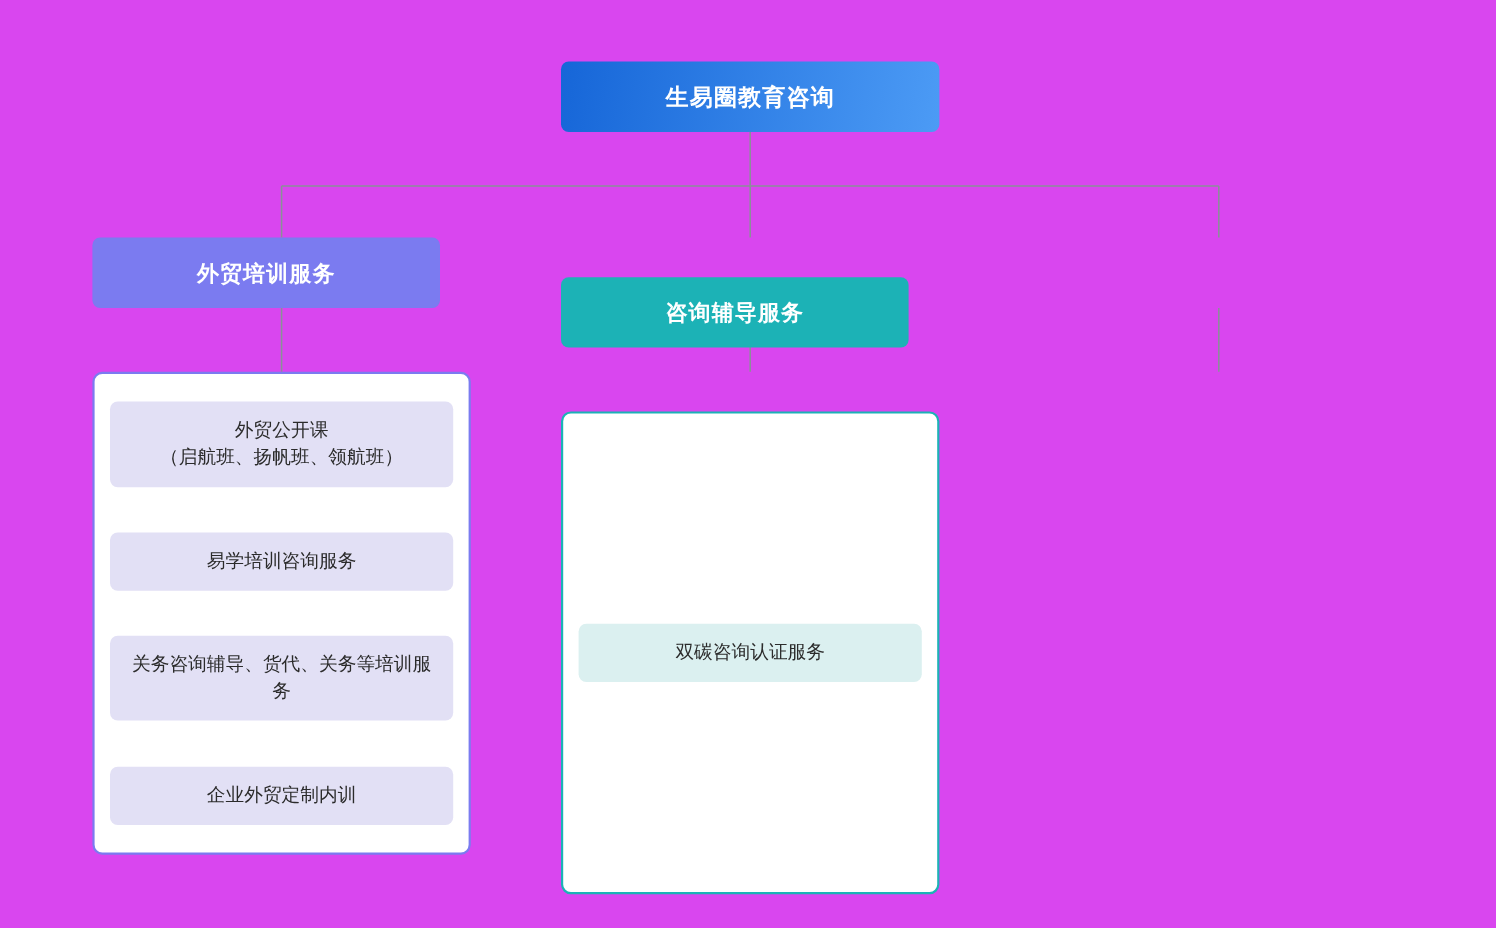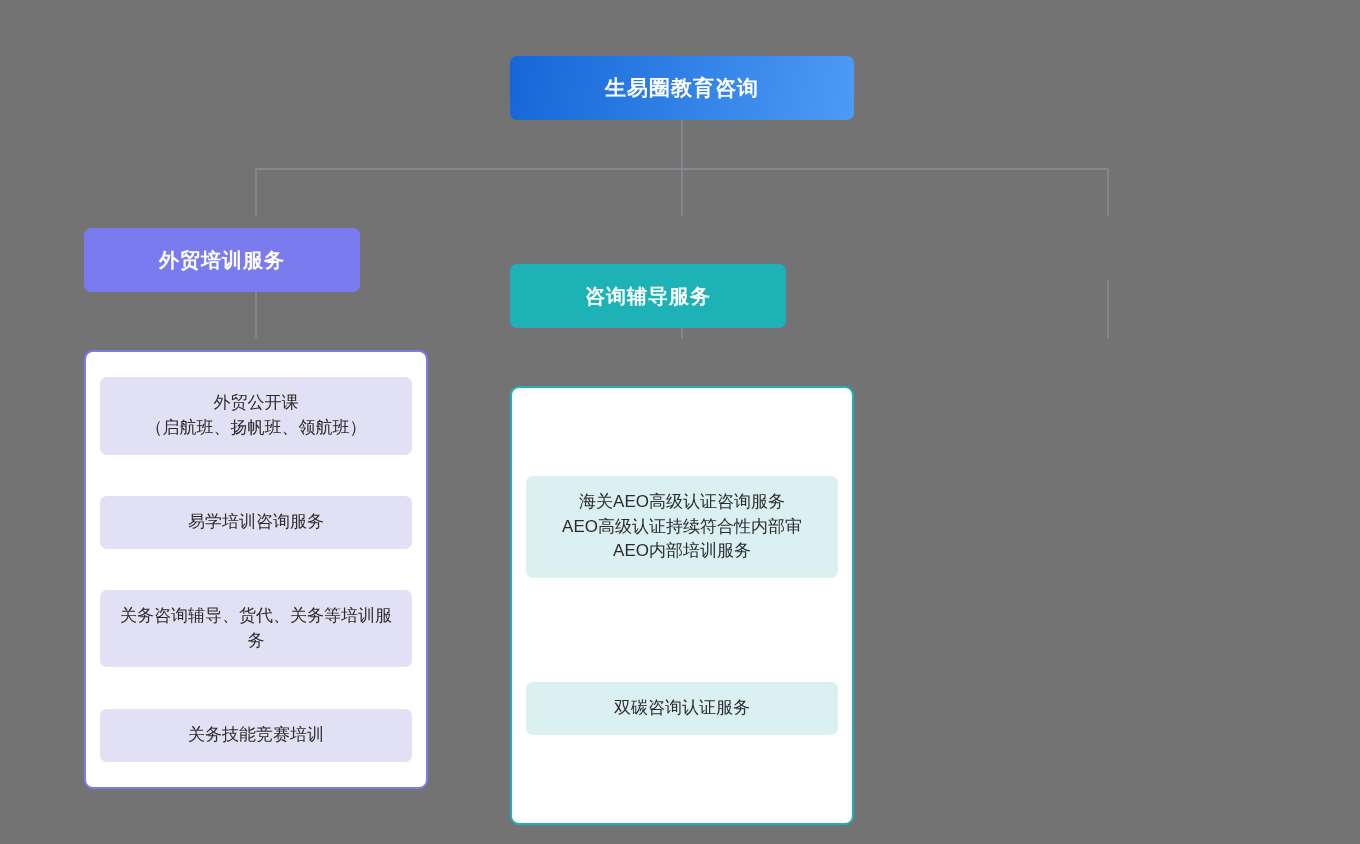--- a/index.html
+++ b/index.html
@@ -11,21 +11,21 @@
   body {
     font-family: "Liberation Sans", "DejaVu Sans", sans-serif;
     -webkit-font-smoothing: antialiased;
   }
 
   #chart-root {
     position: relative;
     width: 1360px;
     height: 844px;
     overflow: hidden;
-    background: #737373;
+    background: #d946ef;
   }
 
   
   #connector-layer {
     position: absolute;
     left: 0;
     top: 0;
     width: 1360px;
     height: 844px;
     pointer-events: none;
@@ -45,22 +45,22 @@
     font-weight: bold;
     letter-spacing: 1px;
     display: flex;
     align-items: center;
     justify-content: center;
   }
 
   
   .column {
     position: absolute;
-    top: 228px;
-    width: 276px;
+    top: 216px;
+    width: 316px;
   }
   .column.col-0 { left: 84px; }
   .column.col-1 { left: 510px; margin-top: 36px; }
   .column.col-2 { left: 936px; }
 
   .column-header {
     height: 64px;
     border-radius: 7px;
     color: #ffffff;
     font-size: 20px;
@@ -130,28 +130,25 @@
 
   <div class="root-node" style="background: linear-gradient(100deg, rgb(22, 102, 216) 0%, rgb(76, 155, 245) 100%);">生易圈教育咨询</div>
 
   <div class="column col-0" style="--accent: #7b7bf0; --leaf-bg: #e2e0f5;">
     <div class="column-header">外贸培训服务</div>
     <div class="column-panel">
       <div class="leaf-item">外贸公开课
 （启航班、扬帆班、领航班）</div>
       <div class="leaf-item">易学培训咨询服务</div>
       <div class="leaf-item">关务咨询辅导、货代、关务等培训服务</div>
-      <div class="leaf-item">关务技能竞赛培训</div>
+      <div class="leaf-item">企业外贸定制内训</div>
     </div>
   </div>
 
   <div class="column col-1" style="--accent: #1cb2b6; --leaf-bg: #dbf0f0;">
     <div class="column-header">咨询辅导服务</div>
     <div class="column-panel">
-      <div class="leaf-item">海关AEO高级认证咨询服务
-AEO高级认证持续符合性内部审
-AEO内部培训服务</div>
       <div class="leaf-item">双碳咨询认证服务</div>
     </div>
   </div>
 
 
 </div>
 
 </body></html>

